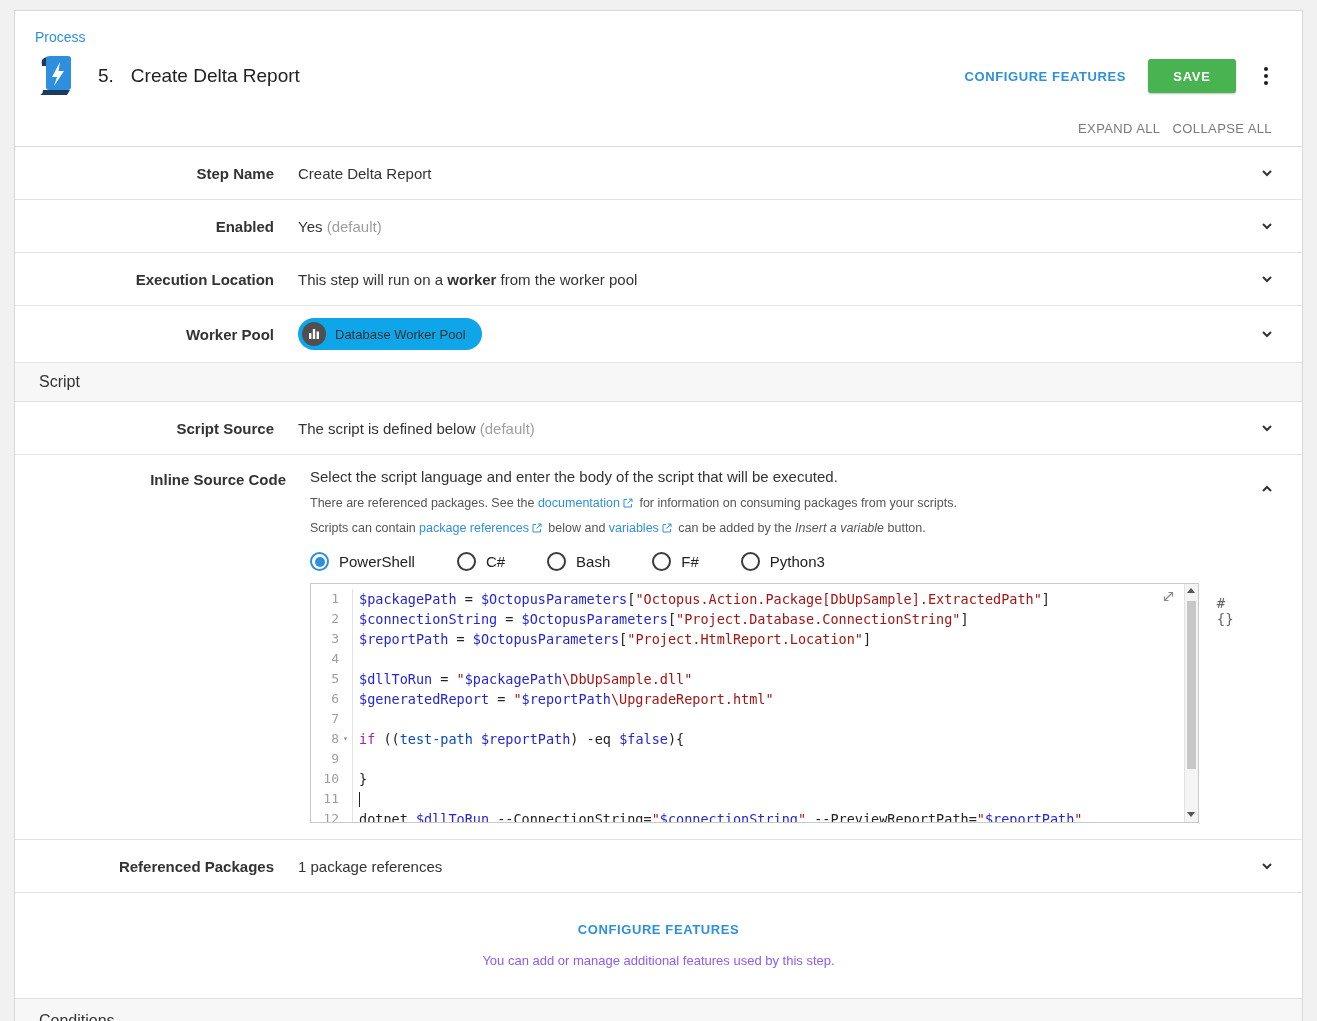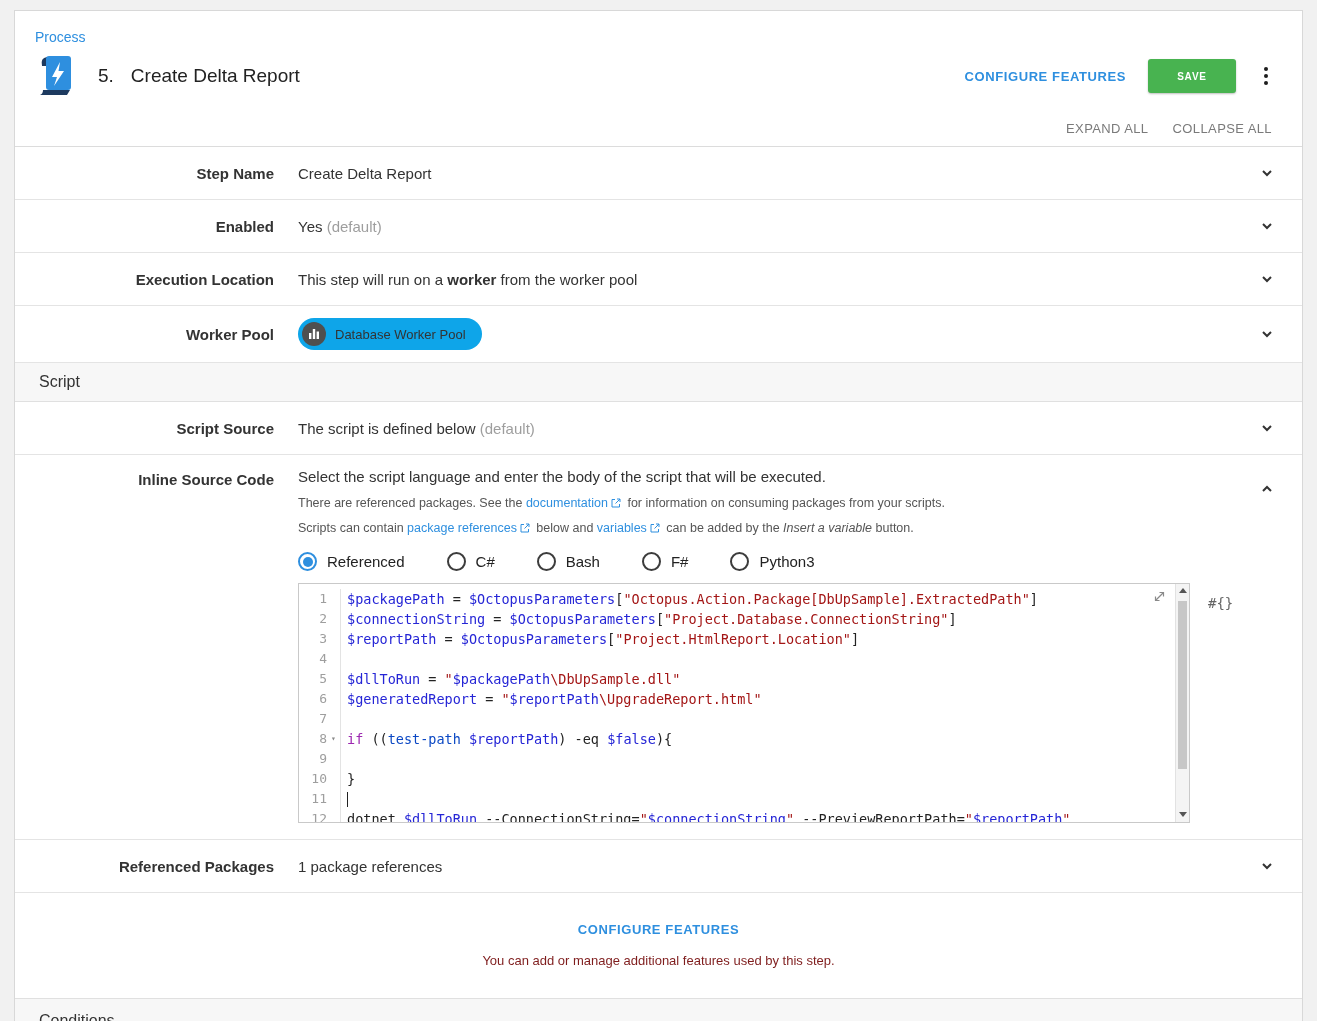--- a/index.html
+++ b/index.html
@@ -16,36 +16,36 @@
   }
   
   .card-header { position:relative; height:136px; border-bottom:1px solid #dcdcdc; }
   .breadcrumb { position:absolute; left:20px; top:18px; font-size:14px; color:#2E8FDF; text-decoration:none; cursor:pointer;text-align:right; }
   .title-row { position:absolute; left:24px; top:44px; display:flex; align-items:center; }
   .step-number { margin-left:22px; font-size:19px; color:#222; }
   .page-title { margin:0 0 0 17px; font-size:19px; font-weight:400; color:#222; }
   .header-actions { position:absolute; right:28px; top:48px; display:flex; align-items:center; gap:22px; }
   .text-btn { color:#2E8FDF; font-weight:700; font-size:13px; letter-spacing:.6px; text-decoration:none; cursor:pointer; }
   .save-btn { background:#48B350; color:#fff; border:none; width:88px; height:34px; border-radius:3px;
-              font-family:inherit; font-weight:700; font-size:10px; letter-spacing:.8px; cursor:pointer;
+              font-family:inherit; font-weight:700; font-size:13px; letter-spacing:.8px; cursor:pointer;
               box-shadow:0 1px 2px rgba(0,0,0,.25); }
   .kebab { display:flex; flex-direction:column; gap:3px; padding:4px 6px; cursor:pointer; }
   .kebab i { width:4px; height:4px; border-radius:50%; background:#1d1d1d; }
-  .expand-collapse { position:absolute; right:30px; bottom:10px; display:flex; gap:24px;
+  .expand-collapse { position:absolute; right:30px; bottom:10px; display:flex; gap:12px;
                      font-size:13px; color:#7a7a7a; letter-spacing:.4px; }
   .expand-collapse a { cursor:pointer; }
   
   .row { display:flex; align-items:center; min-height:53px; border-bottom:1px solid #e4e4e4;
          position:relative; padding-right:60px; background:#fff; cursor:pointer; }
   .row-label { width:259px; flex-shrink:0; text-align:right; font-weight:700; font-size:15px; color:#333; }
   .row-value { margin-left:24px; font-size:15px; color:#333; }
   .muted { color:#9e9e9e; }
   .chev { position:absolute; right:27px; top:50%; transform:translateY(-50%); line-height:0; }
   .chev-top { top:26px; transform:none; }
-  .row-tall { align-items:flex-start; padding-bottom:16px; }
+  .row-tall { align-items:flex-start; padding-bottom:16px;padding-left:12px; }
   .row-tall .row-label { margin-top:16px; }
   
   .chip { display:inline-flex; align-items:center; background:#0ea5e9; border-radius:16px;
           padding:4px 16px 4px 4px; gap:9px; }
   .chip-icon { width:24px; height:24px; border-radius:50%; background:#4f4f4f;
                display:flex; align-items:center; justify-content:center; }
   .chip-label { font-size:13px; color:#333; }
   
   .section-bar { height:39px; background:#f7f7f7; border-bottom:1px solid #e0e0e0;
                  display:flex; align-items:center; padding-left:24px; font-size:16px; color:#333; }
@@ -83,21 +83,21 @@
   .vthumb { position:absolute; top:17px; left:2px; right:2px; height:168px; background:#c7c7c7; }
   .varr { position:absolute; left:0; right:0; height:14px; display:flex; align-items:center; justify-content:center; }
   .varr.up { top:0; }
   .varr.down { bottom:1px; }
   .varr.up::after { content:''; border:4px solid transparent; border-bottom:5px solid #555; margin-top:-5px; }
   .varr.down::after { content:''; border:4px solid transparent; border-top:5px solid #555; margin-bottom:-5px; }
   .insert-var { margin-left:18px; margin-top:12px; color:#666; font-family:"DejaVu Sans Mono", monospace;
                 font-size:14px; cursor:pointer; height:20px; }
   
   .features-block { text-align:center; padding:27px 0 30px; }
-  .features-hint { margin-top:15px; font-size:13px; color:#7f1d1d; }
+  .features-hint { margin-top:15px; font-size:13px; color:#8b5cf6; }
 </style>
 </head>
 <body>
 
 <div class="card">
 
   <div class="card-header">
     <a class="breadcrumb">Process</a>
     <div class="title-row">
       <span style="line-height:0;">
@@ -212,21 +212,21 @@
               <path d="M9 1 L4.5 5.5" stroke="#2E8FDF"></path>
             </svg></span><span> below and </span><a>variables</a><span class="ext"><svg width="10" height="10" viewBox="0 0 10 10">
               <path d="M4 1.5 H1 V9 H8.5 V6" fill="none" stroke="#2E8FDF"></path>
               <path d="M6 1 H9 V4" fill="none" stroke="#2E8FDF"></path>
               <path d="M9 1 L4.5 5.5" stroke="#2E8FDF"></path>
             </svg></span><span> can be added by the </span><span class="it">Insert a variable</span><span> button.</span></p>
 
       <div class="lang-row" id="lang-row">
           <label class="lang">
             <span class="radio sel"></span>
-            <span>Referenced</span>
+            <span>PowerShell</span>
           </label>
           <label class="lang">
             <span class="radio"></span>
             <span>C#</span>
           </label>
           <label class="lang">
             <span class="radio"></span>
             <span>Bash</span>
           </label>
           <label class="lang">

